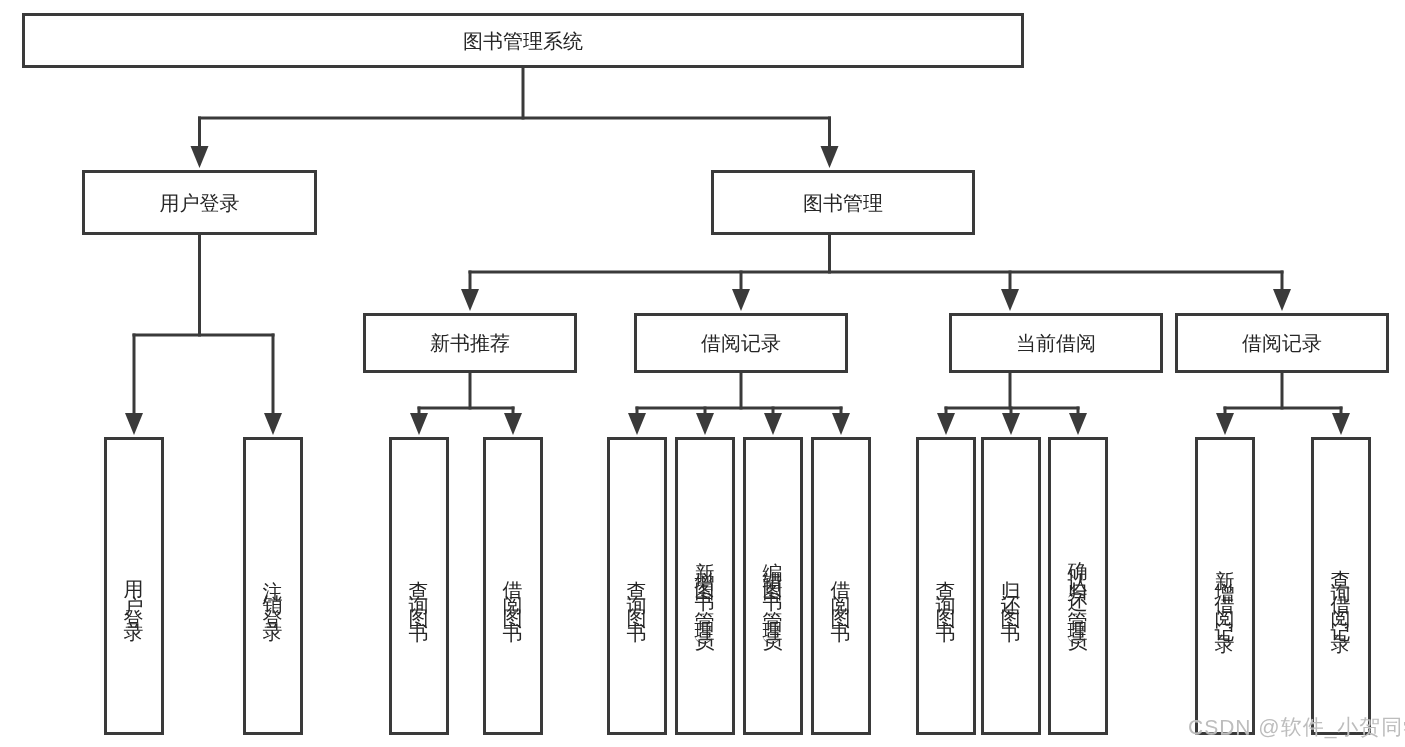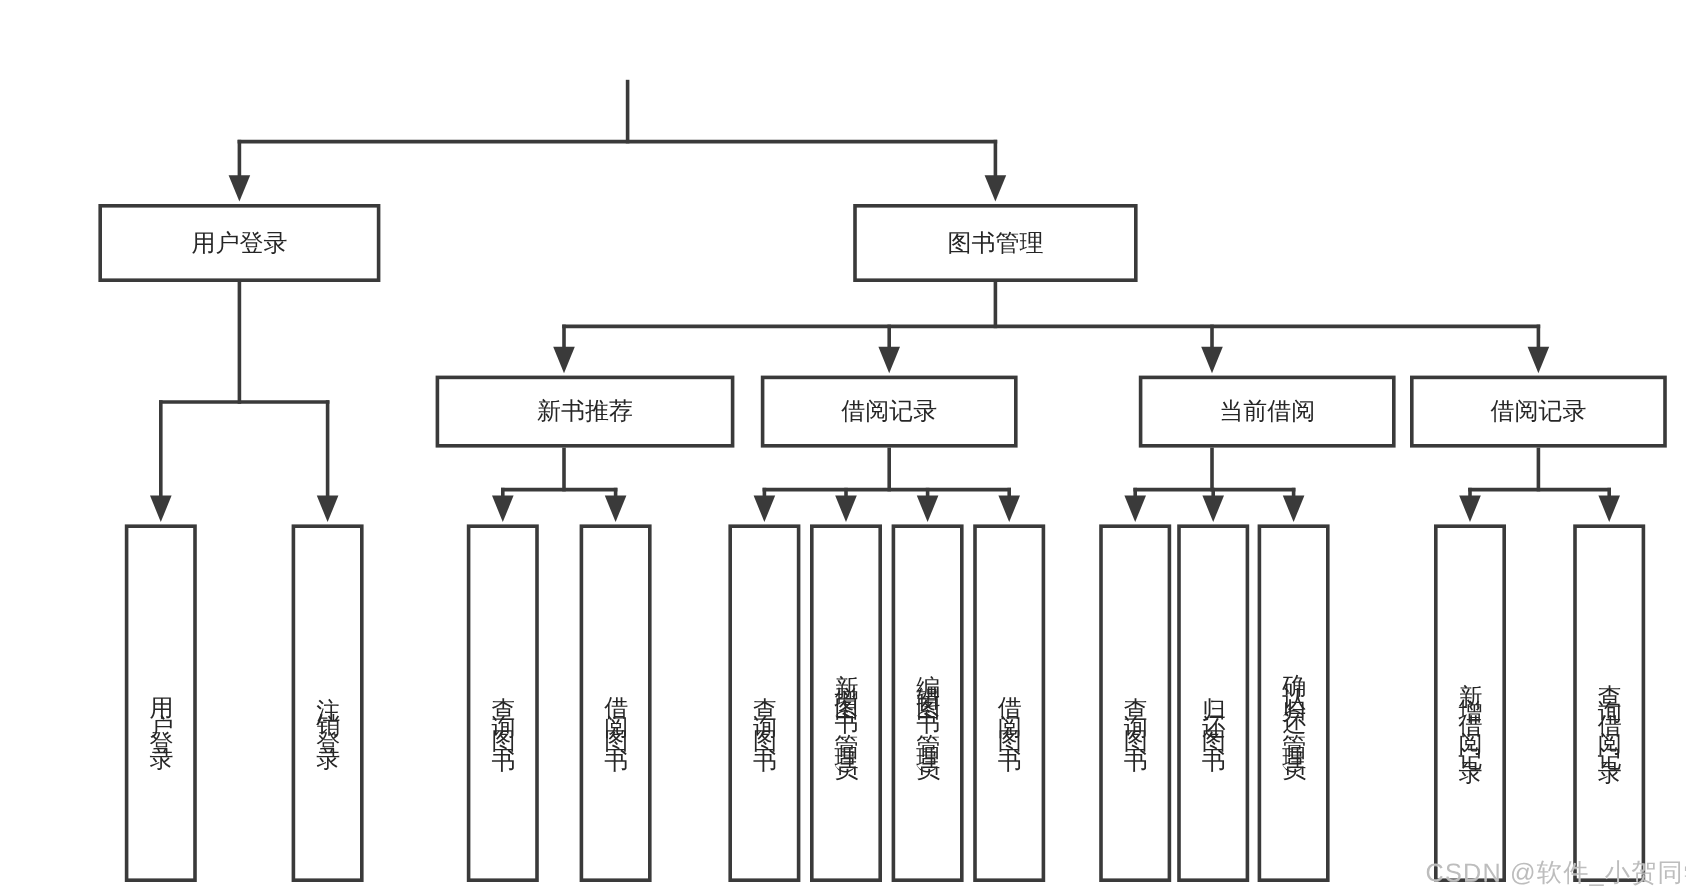--- a/index.html
+++ b/index.html
@@ -28,22 +28,22 @@
     writing-mode:vertical-rl;
     text-orientation:mixed;
   }
   .vbox .lbl { white-space:nowrap; }
   .ls14 .lbl { letter-spacing:14px; padding-top:14px; }
   .ls13 .lbl { letter-spacing:13px; padding-top:13px; }
   .ls10 .lbl { letter-spacing:10px; padding-top:10px; }
   
   .n-root { left:22px;   top:13px;  width:1002px; height:55px; }
   .n-l2a  { left:82px;   top:170px; width:235px;  height:65px; }
-  .n-l2b  { left:711px;  top:170px; width:237px;  height:65px; }
-  .n-l3a  { left:363px;  top:313px; width:249px;  height:60px; }
+  .n-l2b  { left:711px;  top:170px; width:264px;  height:65px; }
+  .n-l3a  { left:363px;  top:313px; width:214px;  height:60px; }
   .n-l3b  { left:634px;  top:313px; width:214px;  height:60px; }
   .n-l3c  { left:949px;  top:313px; width:214px;  height:60px; }
   .n-l3d  { left:1175px; top:313px; width:214px;  height:60px; }
   .leaf   { top:437px; width:60px; height:298px; }
   .n-a1 { left:104px; }  .n-a2 { left:243px; }
   .n-b1 { left:389px; }  .n-b2 { left:483px; }
   .n-c1 { left:607px; }  .n-c2 { left:675px; }  .n-c3 { left:743px; }  .n-c4 { left:811px; }
   .n-d1 { left:916px; }  .n-d2 { left:981px; }  .n-d3 { left:1048px; }
   .n-e1 { left:1195px; } .n-e2 { left:1311px; }
   .watermark {
@@ -124,20 +124,23 @@
       <path d="M764 413 h18 L773 435 Z"></path>
       <path d="M832 413 h18 L841 435 Z"></path>
       <path d="M937 413 h18 L946 435 Z"></path>
       <path d="M1002 413 h18 L1011 435 Z"></path>
       <path d="M1069 413 h18 L1078 435 Z"></path>
       <path d="M1216 413 h18 L1225 435 Z"></path>
       <path d="M1332 413 h18 L1341 435 Z"></path>
     </g>
   </svg>
 
+  <div class="box n-root">
+    <span class="lbl">图书管理系统</span>
+  </div>
 
   <div class="box n-l2a">
     <span class="lbl">用户登录</span>
   </div>
   <div class="box n-l2b">
     <span class="lbl">图书管理</span>
   </div>
 
   <div class="box n-l3a">
     <span class="lbl">新书推荐</span>

